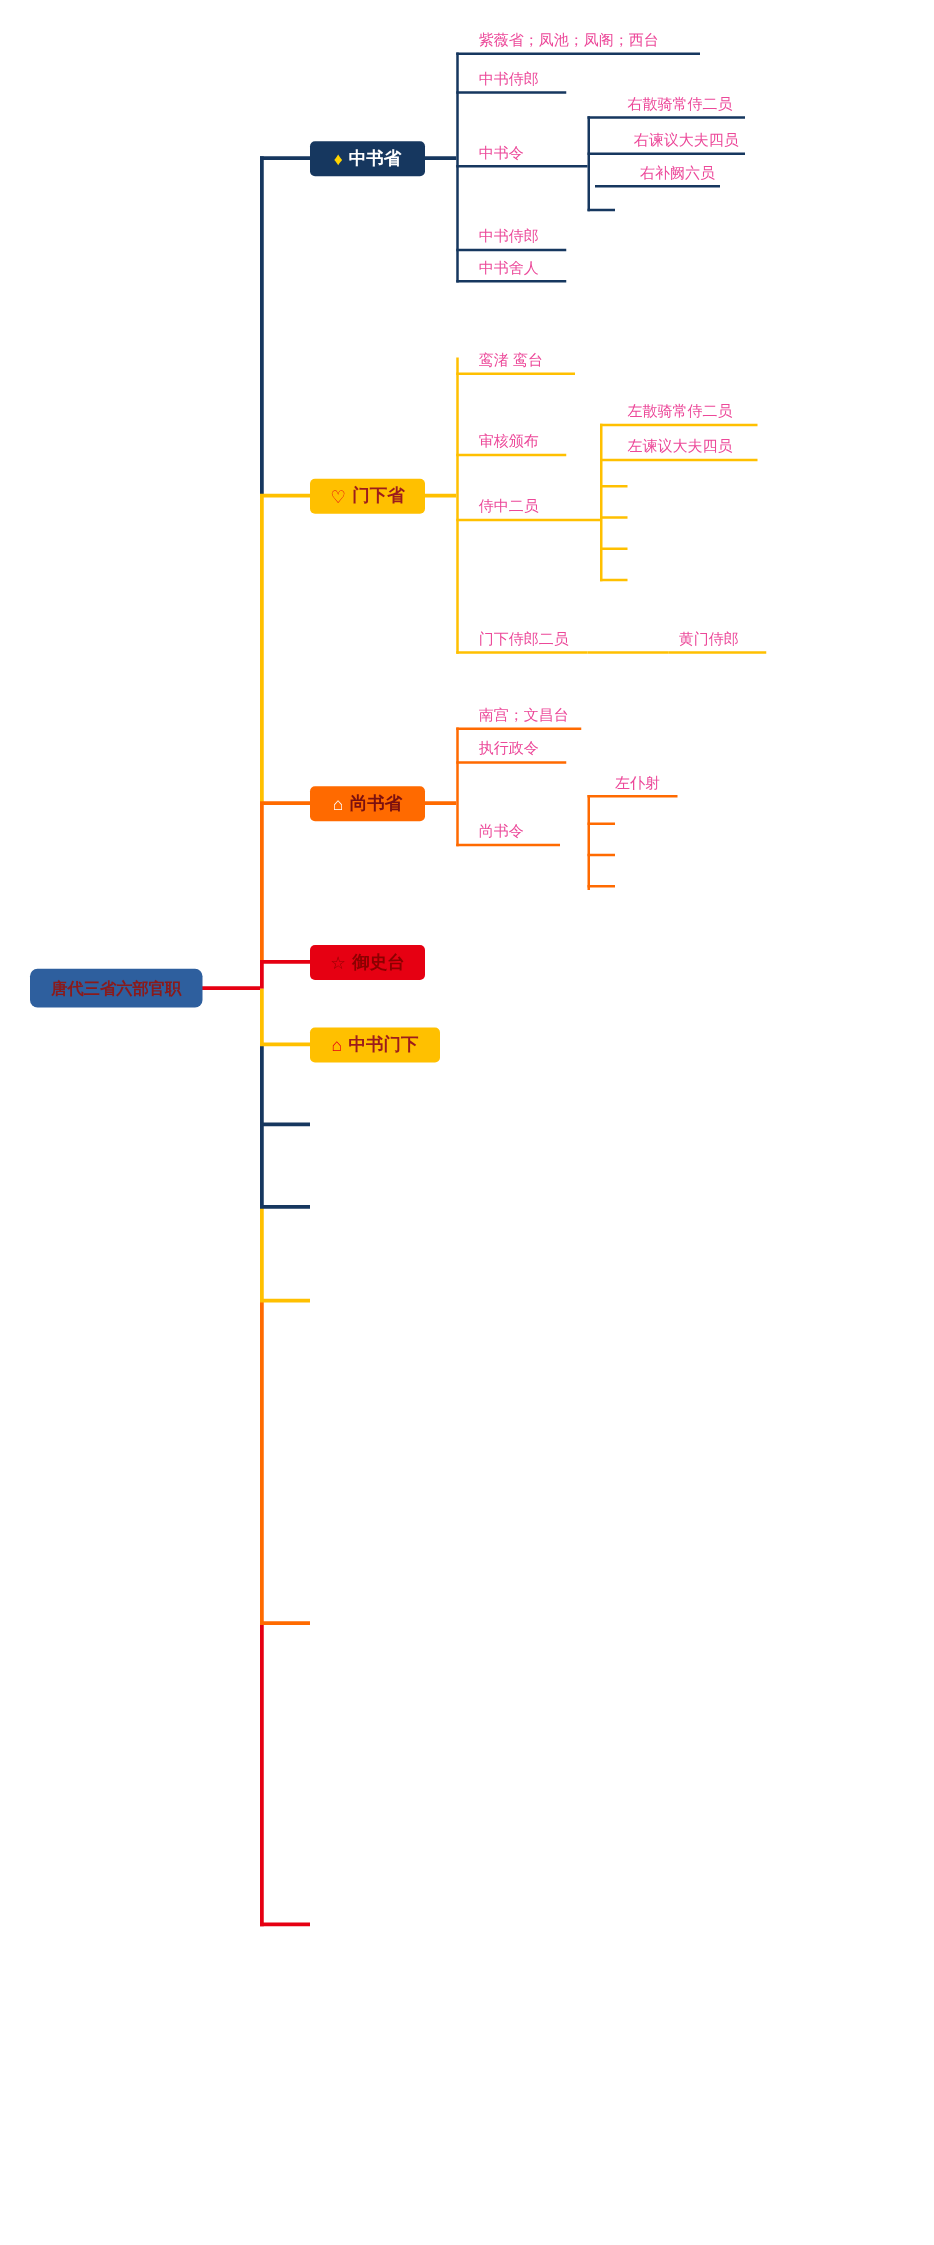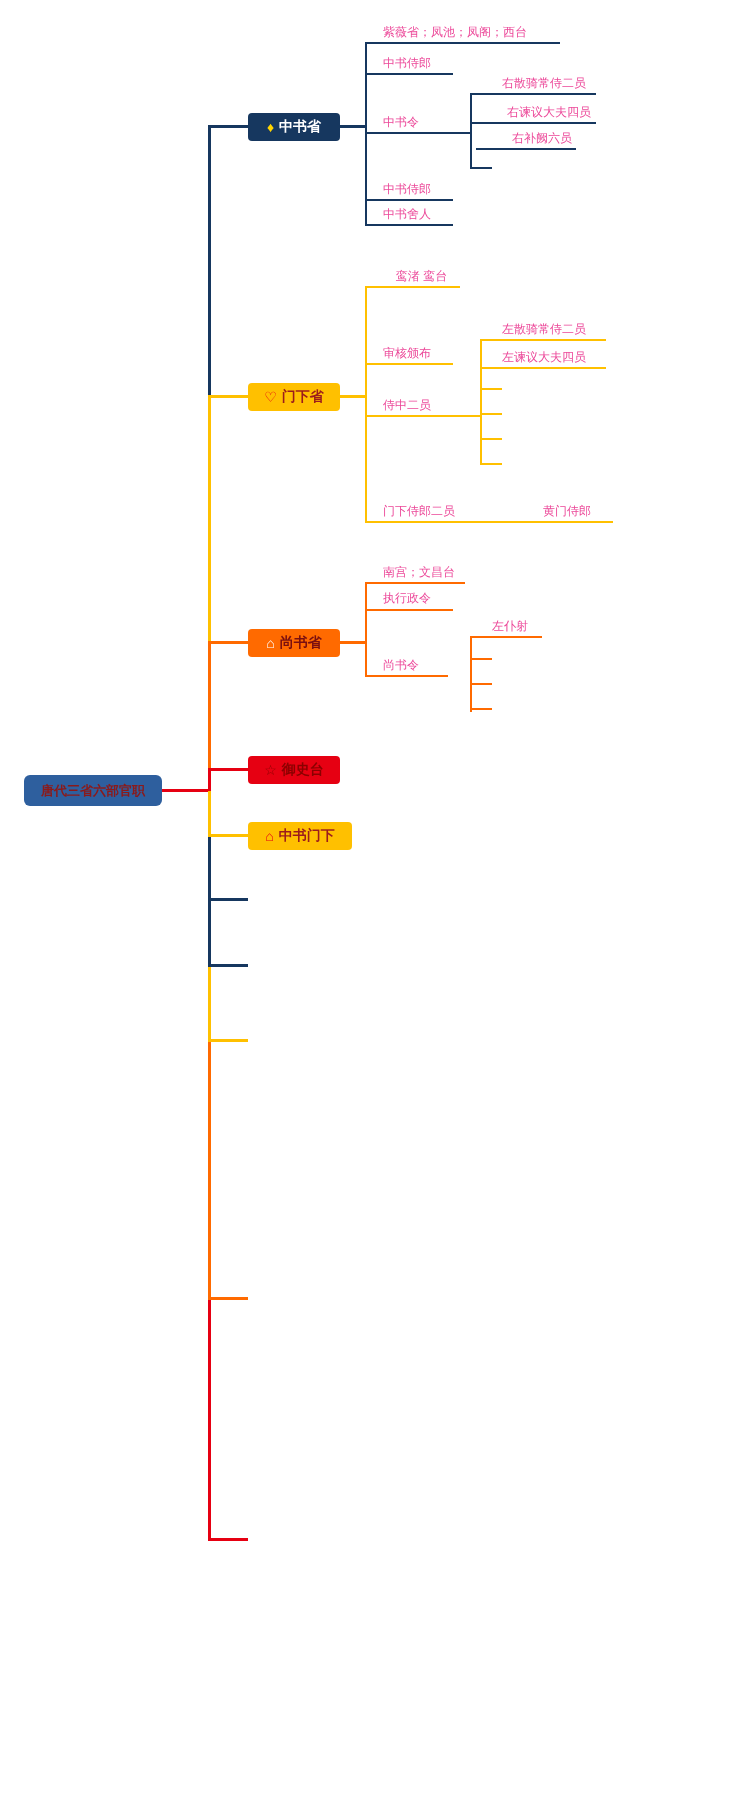--- a/index.html
+++ b/index.html
@@ -101,21 +101,21 @@
 
   <div class="v navy" style="left:470px;top:93px;width:2px;height:76px;"></div>
   <div class="leaf b-navy pl32" style="left:470px;top:75px;width:126px;">右散骑常侍二员</div>
   <div class="leaf b-navy pl32" style="left:470px;top:104px;width:126px;padding-left:37px;">右谏议大夫四员</div>
   <div class="leaf b-navy pl32" style="left:476px;top:130px;width:100px;text-align:center;">右补阙六员</div>
   <div class="h navy" style="left:470px;top:167px;width:22px;height:2px;"></div>
 
   <div class="h yellow" style="left:340px;top:395px;width:25px;height:3px;"></div>
   <div class="v yellow" style="left:365px;top:286px;width:2px;height:237px;"></div>
 
-  <div class="leaf b-yellow" style="left:365px;top:268px;width:95px;text-align:center;">鸾渚 鸾台</div>
+  <div class="leaf b-yellow" style="left:365px;top:280px;width:95px;">鸾渚 鸾台</div>
   <div class="leaf b-yellow" style="left:365px;top:297px;width:88px;margin-top:48px;">审核颁布</div>
   <div class="leaf b-yellow" style="left:365px;top:397px;width:115px;">侍中二员</div>
   <div class="leaf b-yellow" style="left:365px;top:503px;width:105px;">门下侍郎二员</div>
 
   <div class="v yellow" style="left:480px;top:339px;width:2px;height:126px;"></div>
   <div class="leaf b-yellow pl22" style="left:480px;top:321px;width:126px;">左散骑常侍二员</div>
   <div class="leaf b-yellow pl22" style="left:480px;top:349px;width:126px;">左谏议大夫四员</div>
   <div class="h yellow" style="left:480px;top:388px;width:22px;height:2px;"></div>
   <div class="h yellow" style="left:480px;top:413px;width:22px;height:2px;"></div>
   <div class="h yellow" style="left:480px;top:438px;width:22px;height:2px;"></div>

